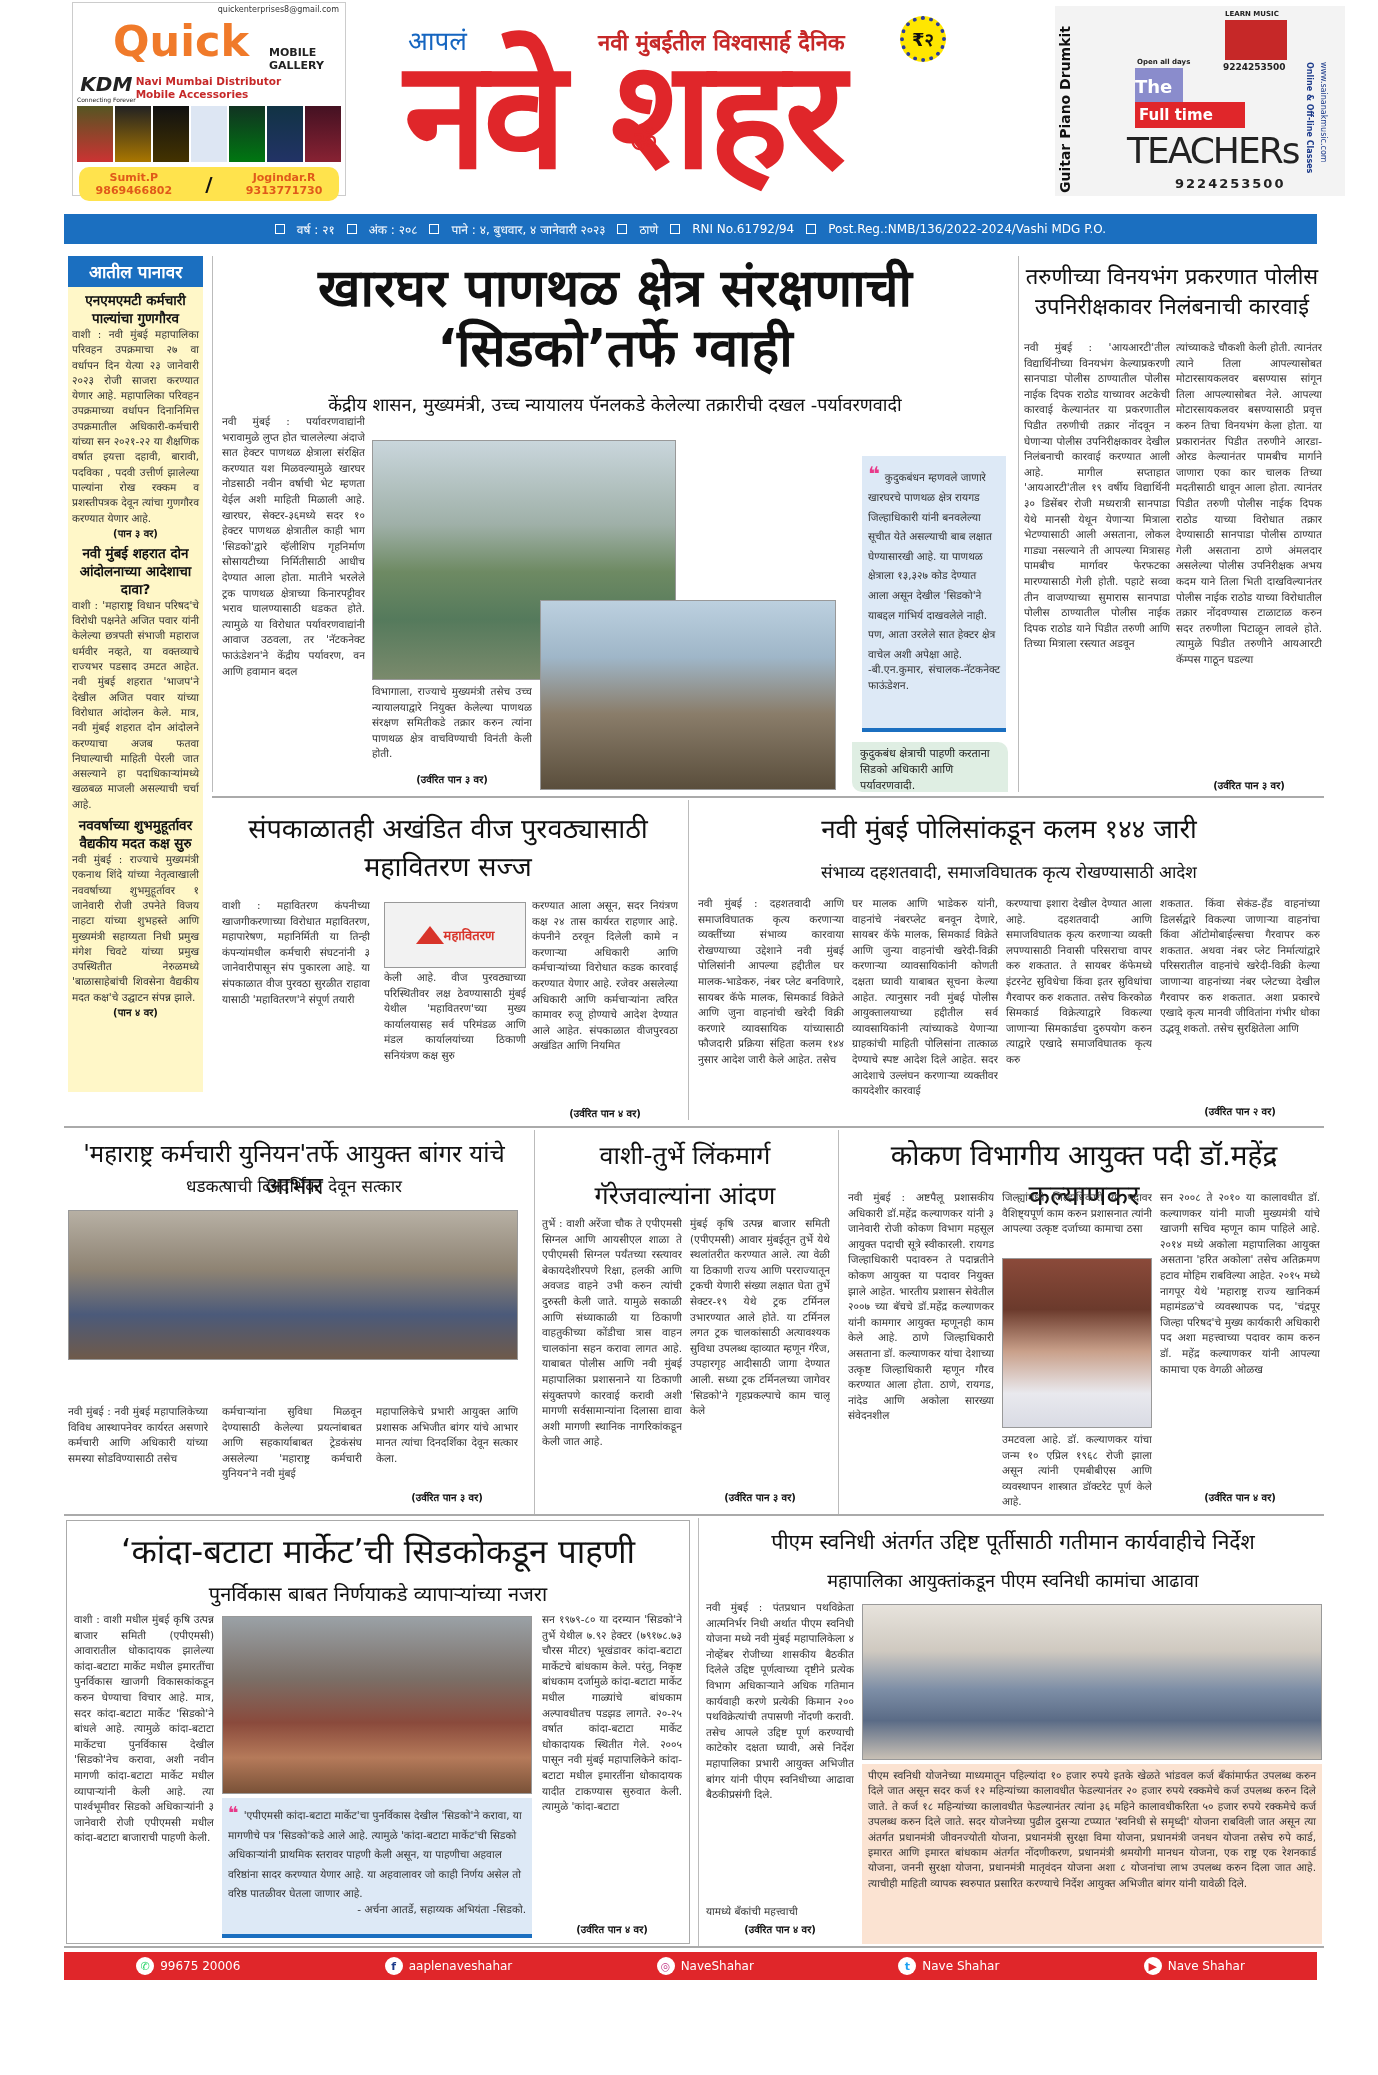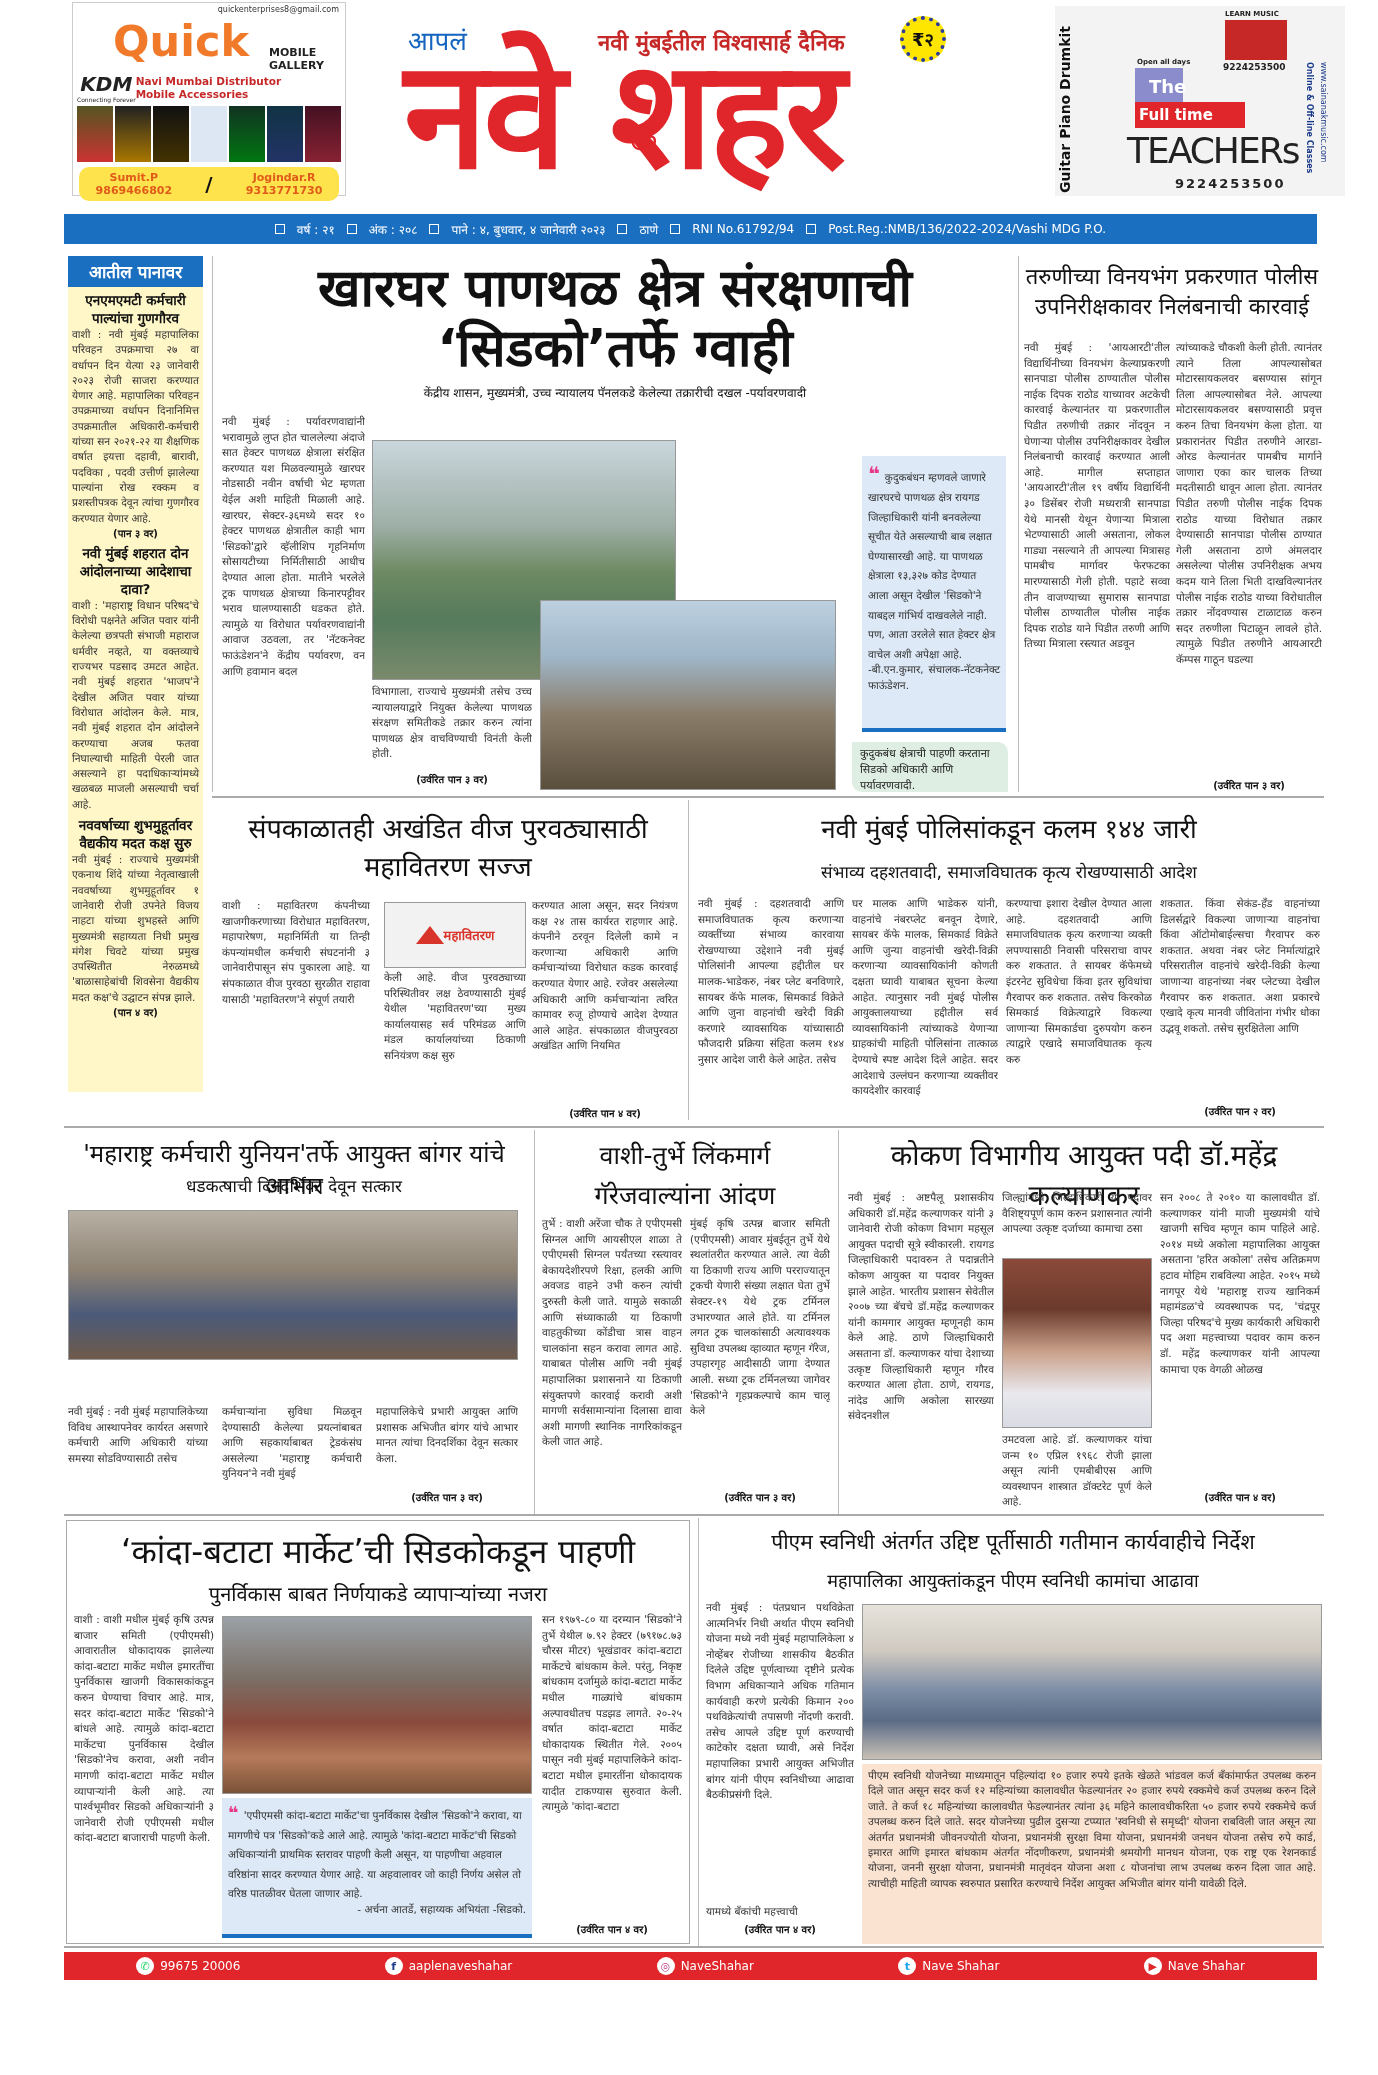--- a/index.html
+++ b/index.html
@@ -77,21 +77,21 @@
 <div class="abs" style="left:900px;top:16px;width:46px;height:46px;border-radius:50%;background:#ffe600;border:4px dotted #2b3c9b;display:flex;align-items:center;justify-content:center;font-size:18px;font-weight:bold;color:#111">₹२</div>
 <div class="abs mast-name" style="left:404px;top:40px">नवे शहर</div>
 <div class="abs" style="left:630px;top:120px;width:36px;height:70px;color:#e0262a;font-size:30px">ॐ</div>
 
 <div class="abs ad-music">
   <div style="position:absolute;left:2px;top:20px;writing-mode:vertical-rl;transform:rotate(180deg);font-size:14px;font-weight:bold;color:#111">Guitar  Piano  Drumkit</div>
   <div style="position:absolute;left:170px;top:4px;font-size:7px;font-weight:bold">LEARN MUSIC</div>
   <div style="position:absolute;left:170px;top:14px;width:62px;height:40px;background:#c62828"></div>
   <div style="position:absolute;left:168px;top:56px;font-size:9px;font-weight:bold">9224253500</div>
   <div style="position:absolute;left:82px;top:52px;font-size:7px;font-weight:bold">Open all days</div>
-  <div style="position:absolute;left:80px;top:62px;width:48px;height:34px;background:#8a8ccc;color:#fff;font-weight:bold;font-size:18px;padding:8px 14px">The</div>
+  <div style="position:absolute;left:80px;top:62px;width:48px;height:34px;background:#8a8ccc;color:#fff;font-weight:bold;font-size:18px;padding:8px 0">The</div>
   <div style="position:absolute;left:80px;top:96px;width:110px;height:26px;background:#e0262a;color:#fff;font-weight:bold;font-size:15px;padding:4px">Full time</div>
   <div style="position:absolute;left:72px;top:124px;font-size:36px;font-family:'DejaVu Sans',sans-serif;letter-spacing:-2px;color:#222">TEACHERs</div>
   <div style="position:absolute;left:120px;top:170px;font-size:13px;font-weight:bold;letter-spacing:2px">9224253500</div>
   <div style="position:absolute;left:250px;top:56px;writing-mode:vertical-rl;font-size:8px;color:#1b3a8a;font-weight:bold">Online &amp; Off-line Classes</div>
   <div style="position:absolute;left:264px;top:56px;writing-mode:vertical-rl;font-size:8px;color:#1b3a8a">www.sainanakmusic.com</div>
 </div>
 
 <div class="abs infobar">
   <span class="bx"></span>
     <span>वर्ष : २१</span>
@@ -120,21 +120,21 @@
   </div>
   <div>
     <div class="side-h">नववर्षाच्या शुभमुहूर्तावर वैद्यकीय मदत कक्ष सुरु</div>
     <div class="side-t">नवी मुंबई : राज्याचे मुख्यमंत्री एकनाथ शिंदे यांच्या नेतृत्वाखाली नववर्षाच्या शुभमुहूर्तावर १ जानेवारी रोजी उपनेते विजय नाहटा यांच्या शुभहस्ते आणि मुख्यमंत्री सहाय्यता निधी प्रमुख मंगेश चिवटे यांच्या प्रमुख उपस्थितीत नेरुळमध्ये 'बाळासाहेबांची शिवसेना वैद्यकीय मदत कक्ष'चे उद्घाटन संपन्न झाले.</div>
     <div class="cont">(पान ४ वर)</div>
   </div>
 </div>
 
 <div class="vline" style="left:212px;top:256px;height:536px"></div>
 <div class="abs hd" style="left:220px;top:258px;width:790px;font-size:52px;line-height:60px;font-weight:900">खारघर पाणथळ क्षेत्र संरक्षणाची ‘सिडको’तर्फे ग्वाही</div>
-<div class="abs sub" style="left:220px;top:384px;width:790px;font-size:12px">केंद्रीय शासन, मुख्यमंत्री, उच्च न्यायालय पॅनलकडे केलेल्या तक्रारीची दखल -पर्यावरणवादी</div>
+<div class="abs sub" style="left:220px;top:392px;width:790px;font-size:18px">केंद्रीय शासन, मुख्यमंत्री, उच्च न्यायालय पॅनलकडे केलेल्या तक्रारीची दखल -पर्यावरणवादी</div>
 <div class="abs txt" style="left:222px;top:414px;width:143px;height:374px;overflow:hidden">नवी मुंबई : पर्यावरणवाद्यांनी भरावामुळे लुप्त होत चाललेल्या अंदाजे सात हेक्टर पाणथळ क्षेत्राला संरक्षित करण्यात यश मिळवल्यामुळे खारघर नोडसाठी नवीन वर्षाची भेट म्हणता येईल अशी माहिती मिळाली आहे. खारघर, सेक्टर-३६मध्ये सदर १० हेक्टर पाणथळ क्षेत्रातील काही भाग 'सिडको'द्वारे व्हॅलीशिप गृहनिर्माण सोसायटीच्या निर्मितीसाठी आधीच देण्यात आला होता. मातीने भरलेले ट्रक पाणथळ क्षेत्राच्या किनारपट्टीवर भराव घालण्यासाठी धडकत होते. त्यामुळे या विरोधात पर्यावरणवाद्यांनी आवाज उठवला, तर 'नॅटकनेक्ट फाऊंडेशन'ने केंद्रीय पर्यावरण, वन आणि हवामान बदल</div>
 <div class="photo" style="left:372px;top:440px;width:304px;height:240px;background:linear-gradient(180deg,#c9d6dc 0%,#9fb0a8 35%,#6e8a63 55%,#557a5c 75%,#7a8a6c 100%)"></div>
 <div class="photo" style="left:540px;top:600px;width:296px;height:190px;background:linear-gradient(180deg,#bcd0df 0%,#9fb6c8 30%,#8a7d6a 60%,#5a4e3c 100%)"></div>
 <div class="abs txt" style="left:372px;top:684px;width:160px;height:100px;overflow:hidden">विभागाला, राज्याचे मुख्यमंत्री तसेच उच्च न्यायालयाद्वारे नियुक्त केलेल्या पाणथळ संरक्षण समितीकडे तक्रार करुन त्यांना पाणथळ क्षेत्र वाचविण्याची विनंती केली होती.</div>
 <div class="abs cont" style="left:372px;top:772px;width:160px">(उर्वरित पान ३ वर)</div>
 <div class="abs quote" style="left:862px;top:456px;width:144px;height:276px;padding:6px 6px">
   <span style="color:#e83a8a;font-size:20px;font-weight:bold">❝</span>
   <span class="txt" style="font-size:10.5px">कुदुकबंधन म्हणवले जाणारे खारघरचे पाणथळ क्षेत्र रायगड जिल्हाधिकारी यांनी बनवलेल्या सूचीत येते असल्याची बाब लक्षात घेण्यासारखी आहे. या पाणथळ क्षेत्राला १३,३२७ कोड देण्यात आला असून देखील 'सिडको'ने याबद्दल गांभिर्य दाखवलेले नाही. पण, आता उरलेले सात हेक्टर क्षेत्र वाचेल अशी अपेक्षा आहे.</span>
   <div class="txt" style="font-size:10.5px">-बी.एन.कुमार, संचालक-नॅटकनेक्ट फाऊंडेशन.</div>
 </div>

